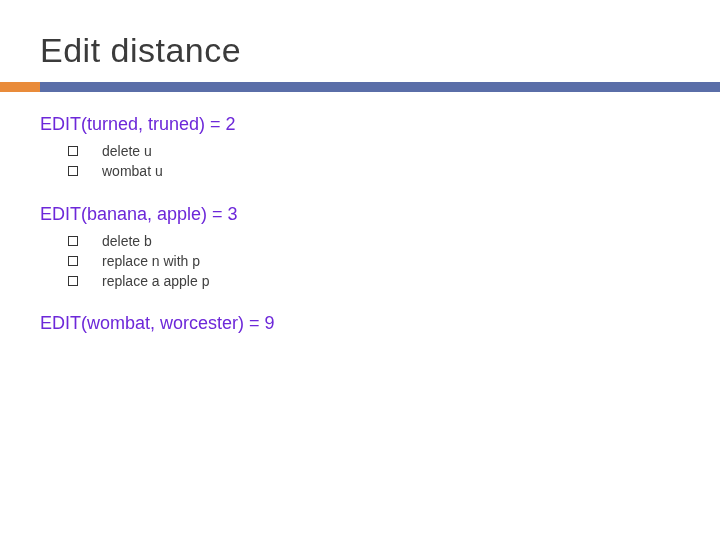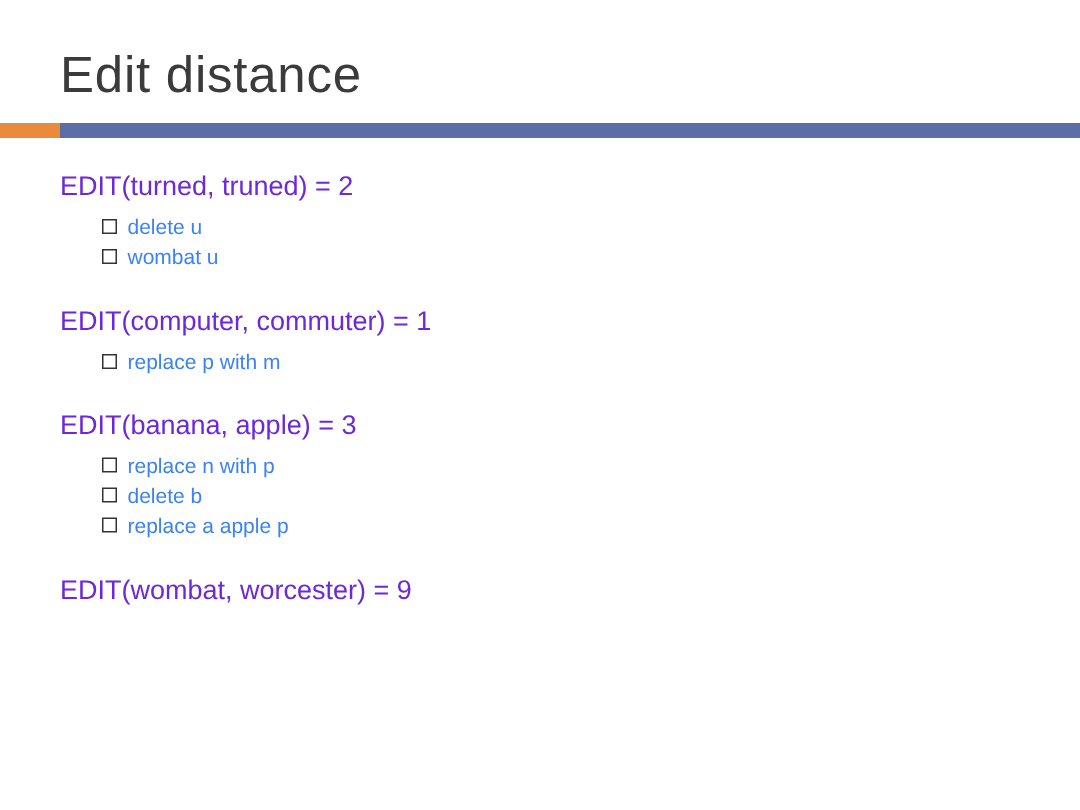--- a/index.html
+++ b/index.html
@@ -48,24 +48,24 @@
     font-weight: 400;
     color: #6d28d9;
     margin-bottom: 6px;
   }
   ul {
     list-style: none;
     padding-left: 28px;
   }
   li {
     font-size: 14px;
-    color: #3b82f6;
+    color: #404040;
     line-height: 1.45;
     position: relative;
-    padding-left: 17px;
+    padding-left: 34px;
   }
   li::before {
     content: "";
     position: absolute;
     left: 0;
     top: 5px;
     width: 8px;
     height: 8px;
     border: 1px solid #333;
     background: #fff;
@@ -82,32 +82,26 @@
   </div>
 
   <div class="block">
     <div class="heading">EDIT(turned, truned) = 2</div>
     <ul>
       <li>delete u</li>
       <li>wombat u</li>
     </ul>
   </div>
 
-  <div class="block">
-    <div class="heading">EDIT(computer, commuter) = 1</div>
-    <ul>
-      <li>replace p with m</li>
-    </ul>
-  </div>
 
   <div class="block">
     <div class="heading">EDIT(banana, apple) = 3</div>
     <ul>
+      <li>delete b</li>
       <li>replace n with p</li>
-      <li>delete b</li>
       <li>replace a apple p</li>
     </ul>
   </div>
 
   <div class="block">
     <div class="heading">EDIT(wombat, worcester) = 9</div>
   </div>
 </div>
 
 </body></html>

